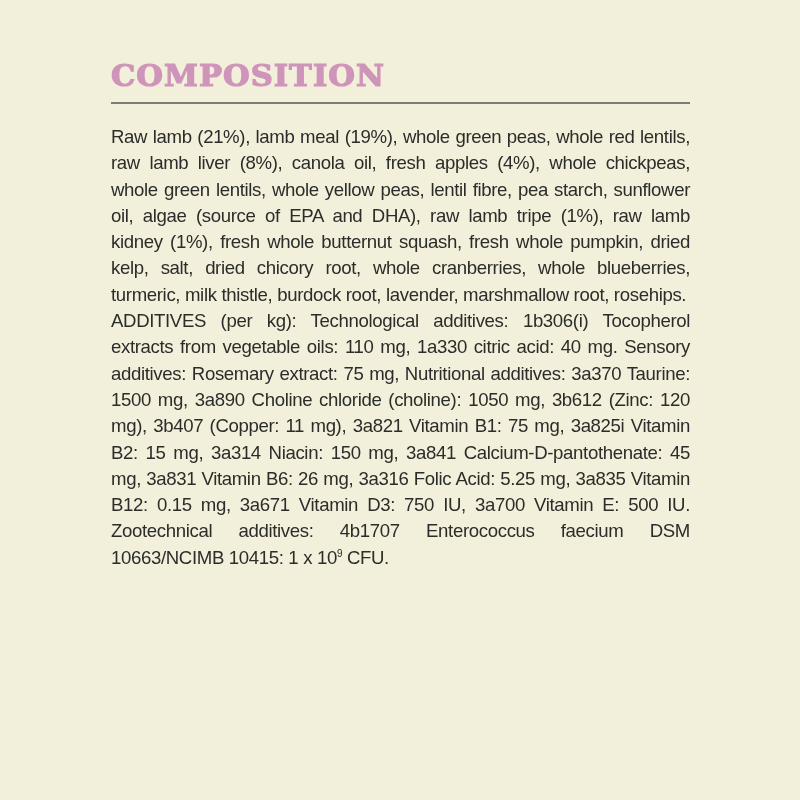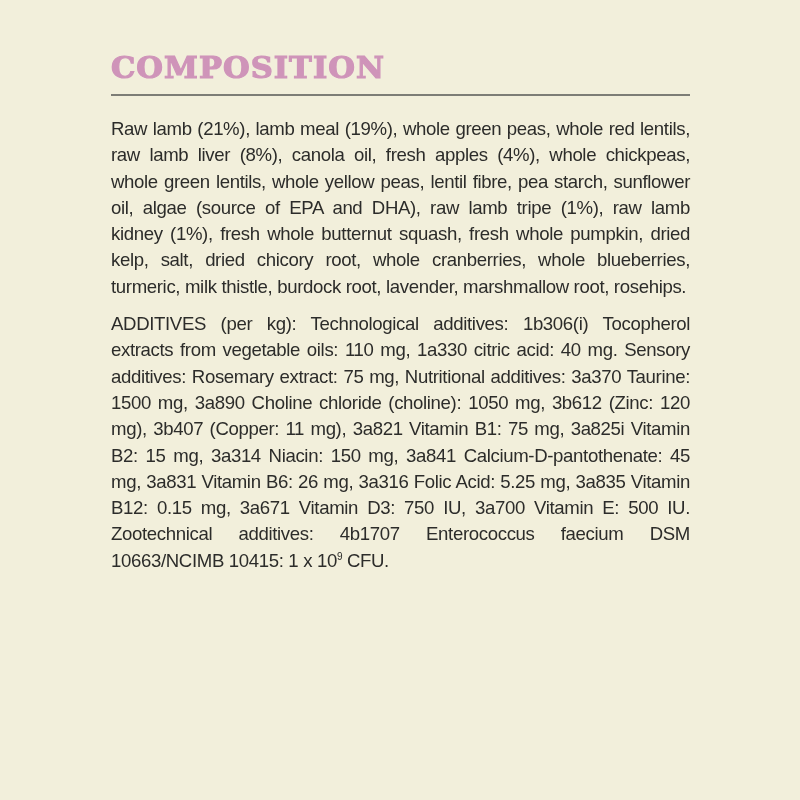--- a/index.html
+++ b/index.html
@@ -4,21 +4,21 @@
 <style>
   html, body { margin: 0; padding: 0; }
   body {
     width: 800px; height: 800px;
     background: #f2efdb;
     position: relative;
     overflow: hidden;
   }
   .panel {
     position: absolute;
-    left: 111px; top: 48px;
+    left: 111px; top: 56px;
     width: 579px;
   }
   .title {
     font-family: "DejaVu Serif", serif;
     font-weight: bold;
     font-size: 30px;
     letter-spacing: 1px;
     color: #cf94b9;
     line-height: 40px;
     height: 40px;
@@ -36,21 +36,21 @@
   .para {
     font-family: "Liberation Sans", sans-serif;
     font-size: 18.6px;
     color: #2c2c2a;
     line-height: 26.3px;
     text-align: justify;
     margin: 0;
     letter-spacing: -0.35px;
   }
   .p1 { margin-top: 20px; }
-  .p2 { margin-top: 11px; }
+  .p2 { }
   sup { font-size: 10px; line-height: 0; vertical-align: 7px; }
 </style>
 </head>
 <body>
 
 <div class="panel">
   <h1 class="title">COMPOSITION</h1>
   <div class="rule"></div>
   <p class="para p1">Raw lamb (21%), lamb meal (19%), whole green peas, whole red lentils, raw lamb liver (8%), canola oil, fresh apples (4%), whole chickpeas, whole green lentils, whole yellow peas, lentil fibre, pea starch, sunflower oil, algae (source of EPA and DHA), raw lamb tripe (1%), raw lamb kidney (1%), fresh whole butternut squash, fresh whole pumpkin, dried kelp, salt, dried chicory root, whole cranberries, whole blueberries, turmeric, milk thistle, burdock root, lavender, marshmallow root, rosehips.</p>
   <p class="para p2"><span>ADDITIVES (per kg): Technological additives: 1b306(i) Tocopherol extracts from vegetable oils: 110 mg, 1a330 citric acid: 40 mg. Sensory additives: Rosemary extract: 75 mg, Nutritional additives: 3a370 Taurine: 1500 mg, 3a890 Choline chloride (choline): 1050 mg, 3b612 (Zinc: 120 mg), 3b407 (Copper: 11 mg), 3a821 Vitamin B1: 75 mg, 3a825i Vitamin B2: 15 mg, 3a314 Niacin: 150 mg, 3a841 Calcium-D-pantothenate: 45 mg, 3a831 Vitamin B6: 26 mg, 3a316 Folic Acid: 5.25 mg, 3a835 Vitamin B12: 0.15 mg, 3a671 Vitamin D3: 750 IU, 3a700 Vitamin E: 500 IU. Zootechnical additives: 4b1707 Enterococcus faecium DSM 10663/NCIMB 10415: 1 x 10</span><sup>9</sup><span> CFU.</span></p>

